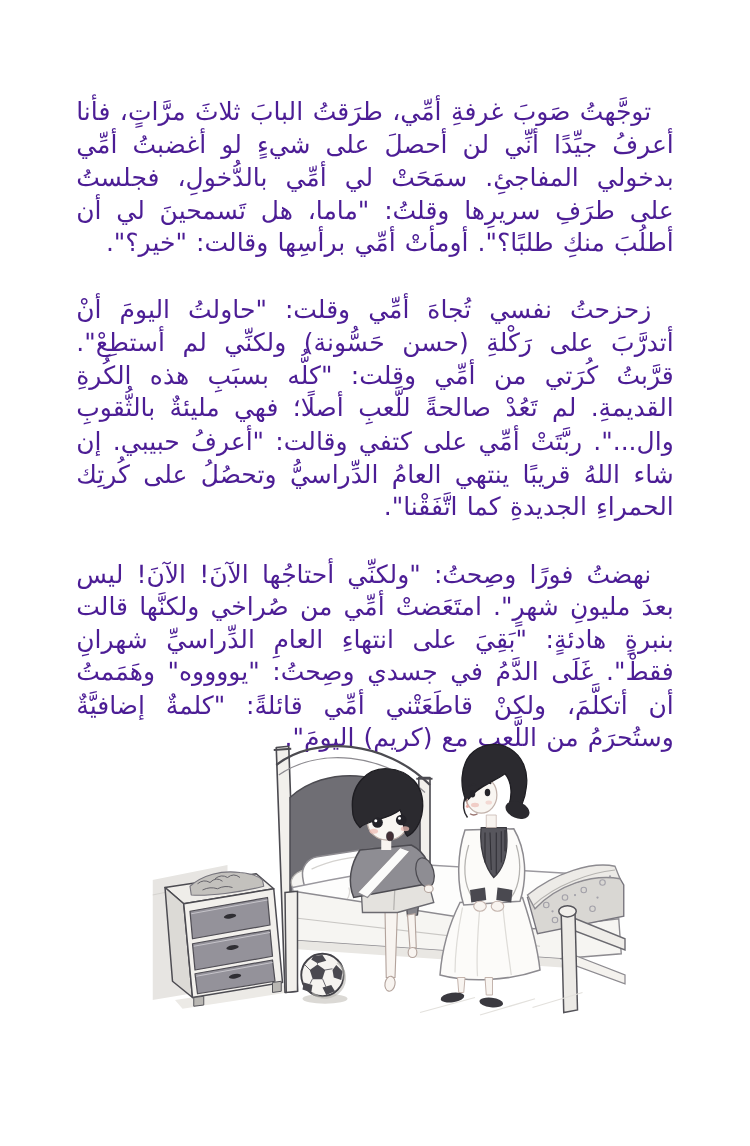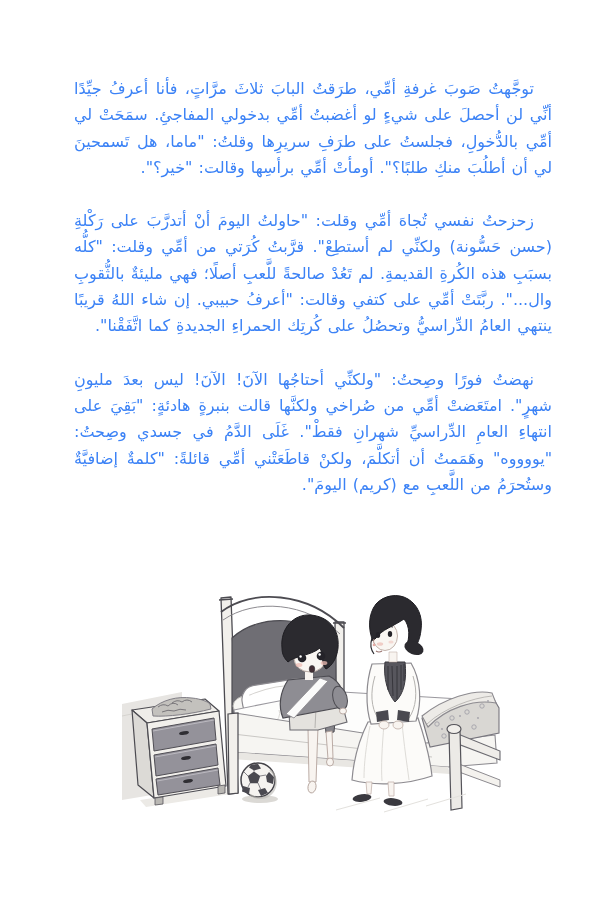--- a/index.html
+++ b/index.html
@@ -6,25 +6,25 @@
   body{
     width:600px;height:917px;
     background:#ffffff;
     font-family:"DejaVu Sans",sans-serif;
     position:relative;
     overflow:hidden;
   }
   .page{position:absolute;inset:0;background:#ffffff;}
   .text-block{
     position:absolute;
-    top:76px;left:74px;width:478px;
+    top:76px;left:61px;width:478px;
     direction:rtl;
     text-align:justify;
-    color:#3b82f6;
-    font-size:16px;
+    color:#4c1d95;
+    font-size:20px;
     line-height:26.3px;
   }
   .text-block p{
     margin:0 0 27px 0;
     text-indent:18px;
     word-spacing:1px;
   }
   .illustration{
     position:absolute;
     top:586px;left:122px;

